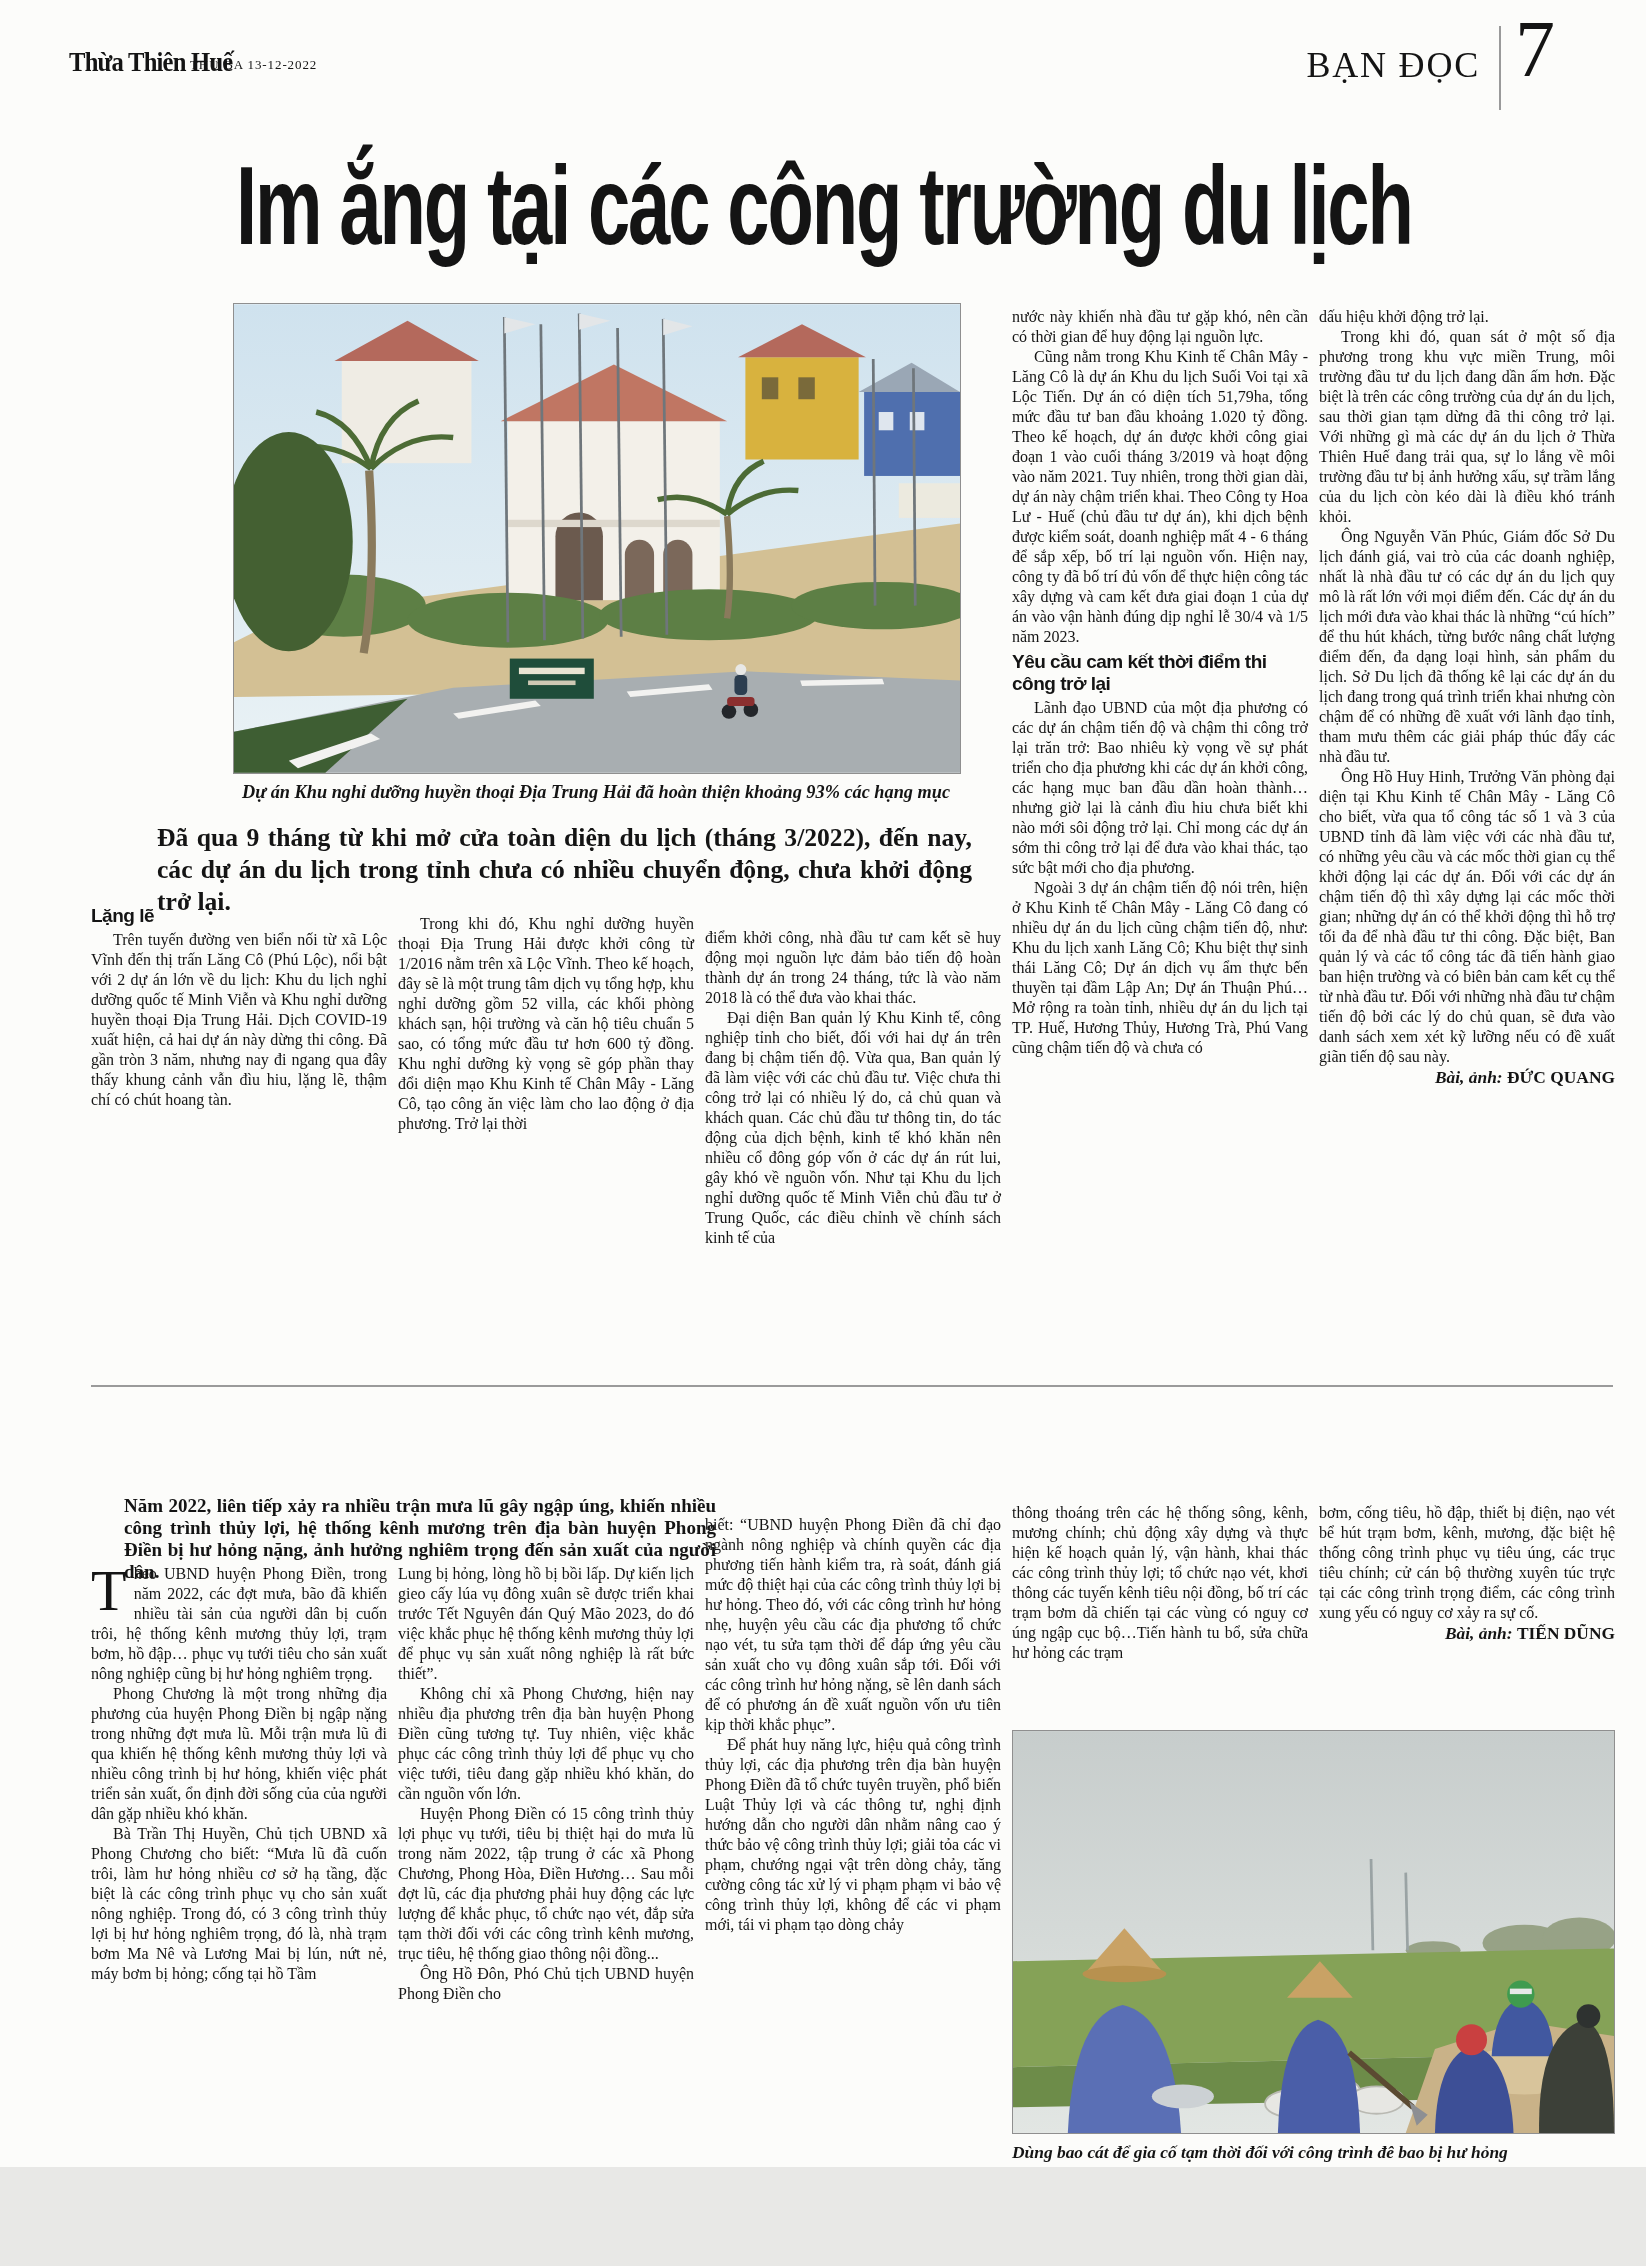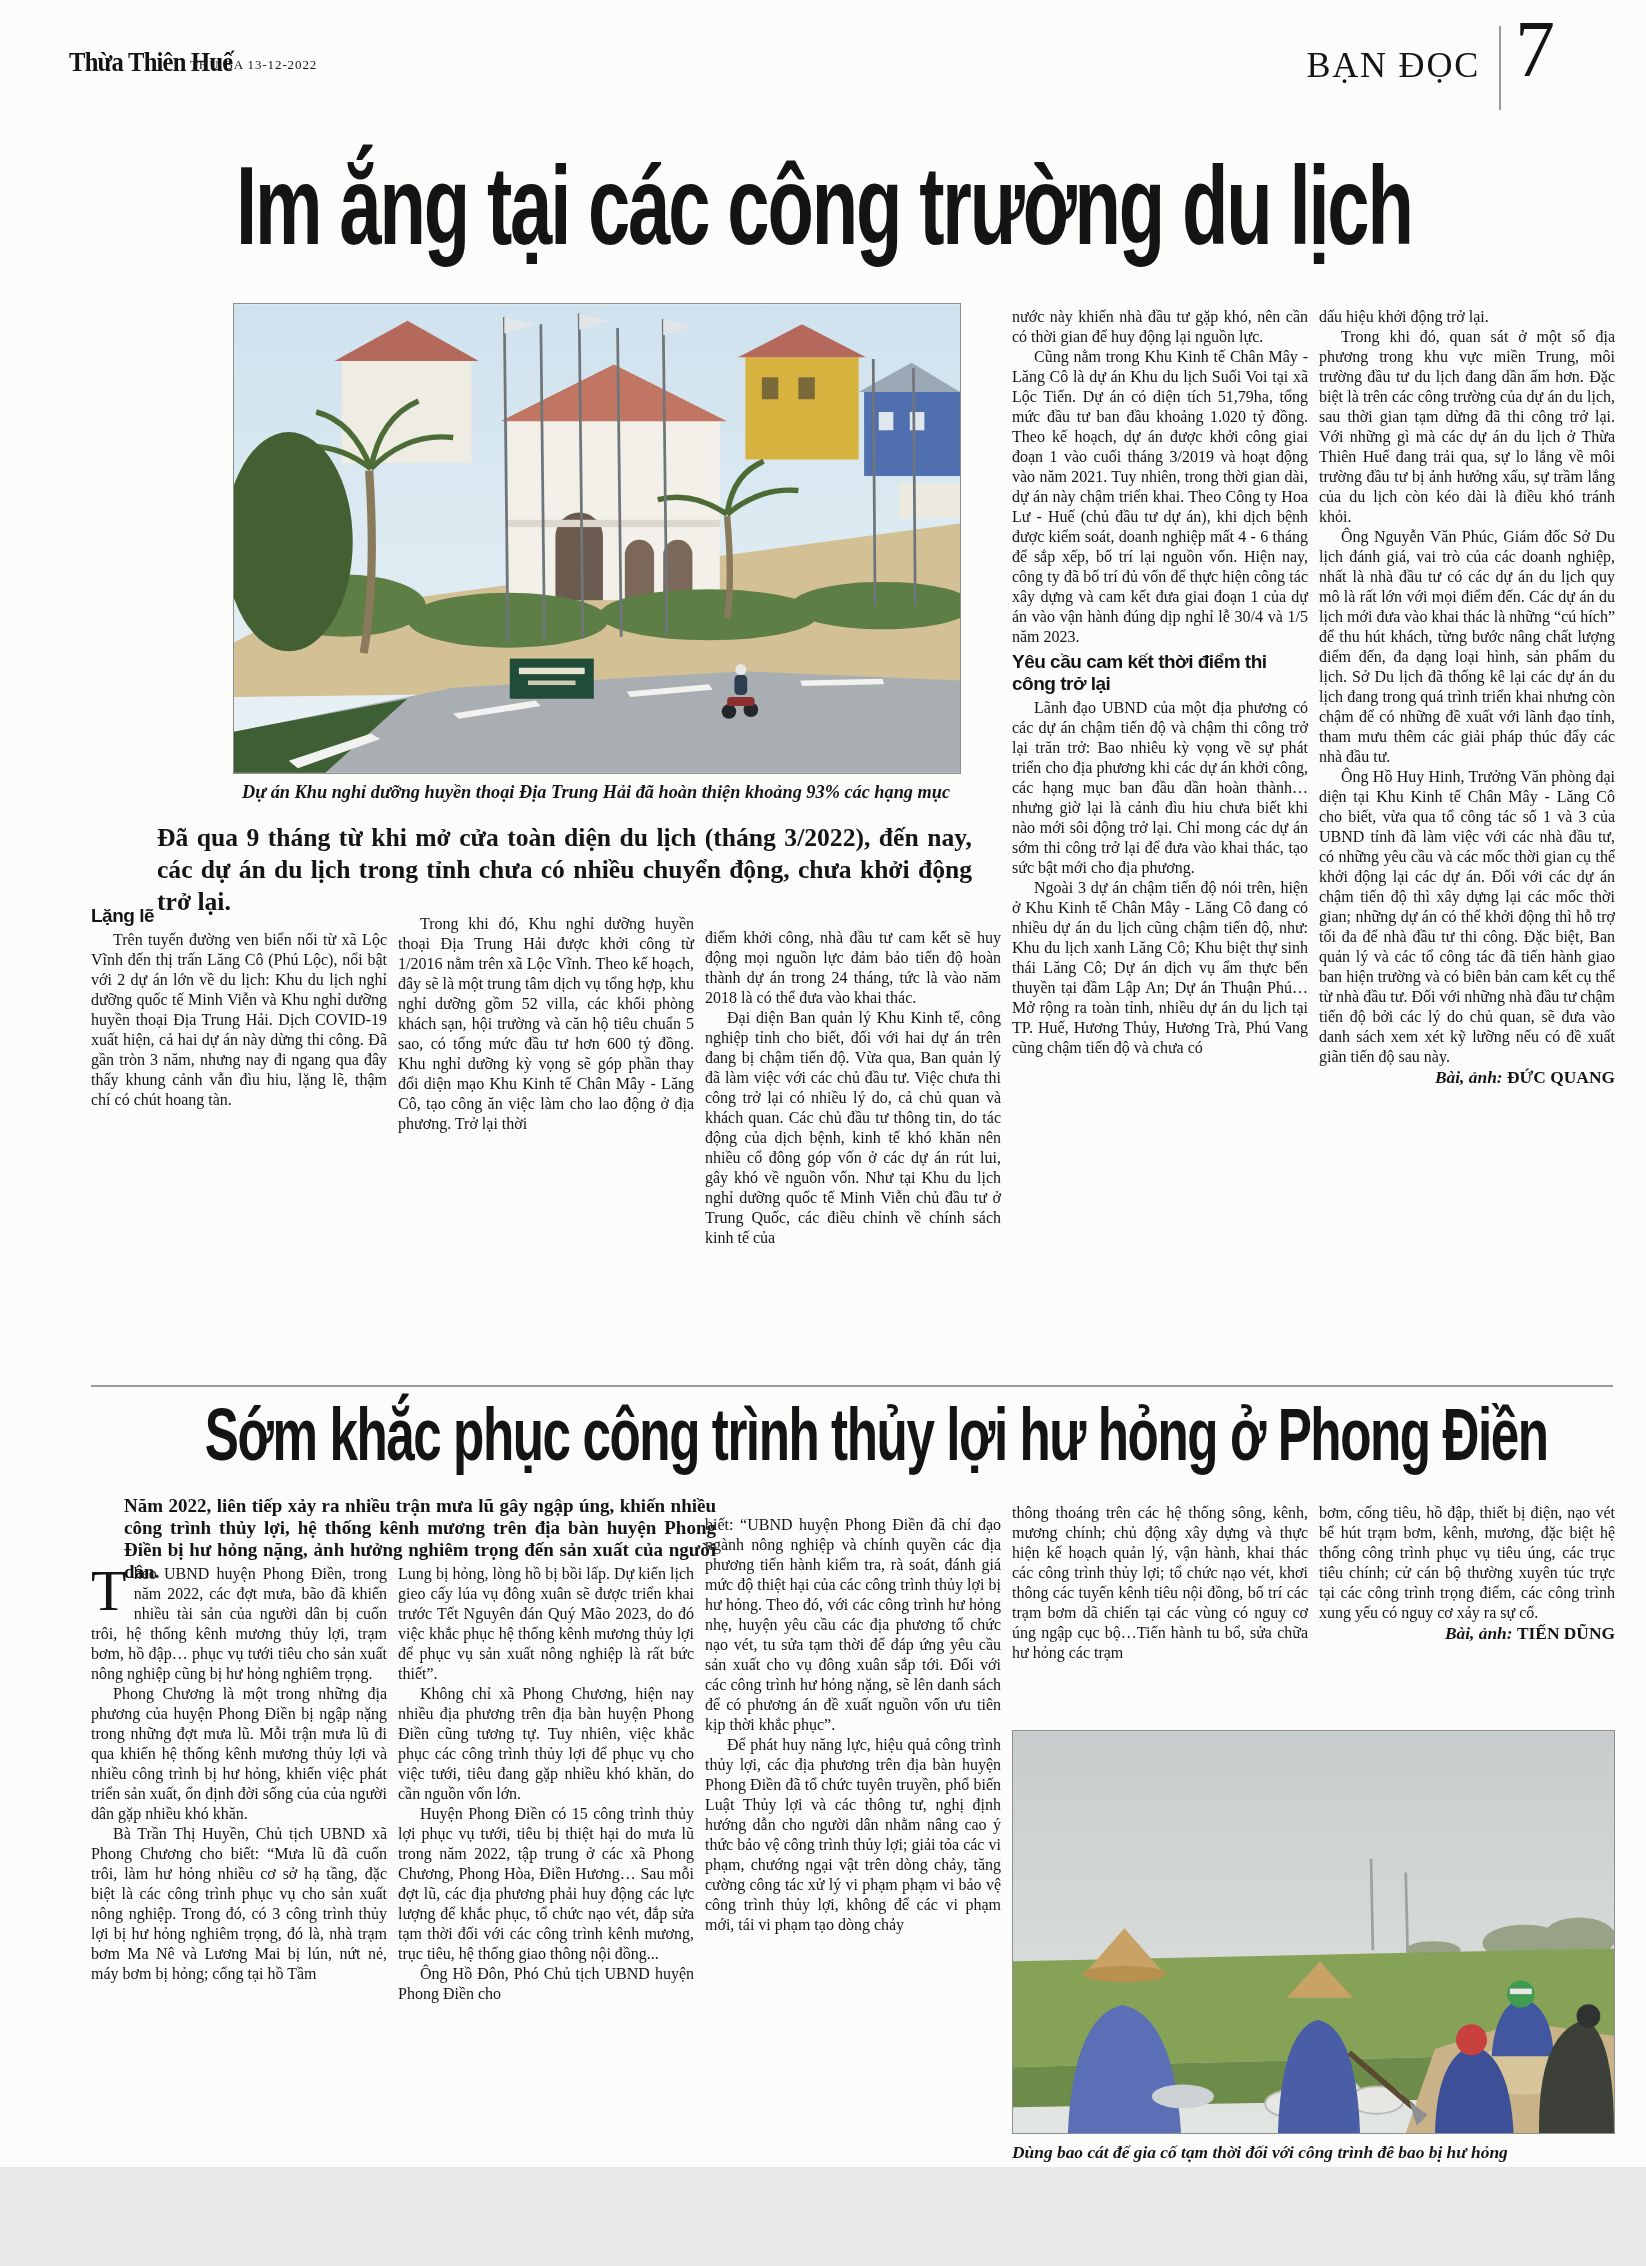--- a/index.html
+++ b/index.html
@@ -190,23 +190,20 @@
     <p>Ông Nguyễn Văn Phúc, Giám đốc Sở Du lịch đánh giá, vai trò của các doanh nghiệp, nhất là nhà đầu tư có các dự án du lịch quy mô là rất lớn với mọi điểm đến. Các dự án du lịch mới đưa vào khai thác là những “cú hích” để thu hút khách, từng bước nâng chất lượng điểm đến, đa dạng loại hình, sản phẩm du lịch. Sở Du lịch đã thống kê lại các dự án du lịch đang trong quá trình triển khai nhưng còn chậm để có những đề xuất với lãnh đạo tỉnh, tham mưu thêm các giải pháp thúc đẩy các nhà đầu tư.</p>
     <p>Ông Hồ Huy Hinh, Trưởng Văn phòng đại diện tại Khu Kinh tế Chân Mây - Lăng Cô cho biết, vừa qua tổ công tác số 1 và 3 của UBND tỉnh đã làm việc với các nhà đầu tư, có những yêu cầu và các mốc thời gian cụ thể khởi động lại các dự án. Đối với các dự án chậm tiến độ thì xây dựng lại các mốc thời gian; những dự án có thể khởi động thì hỗ trợ tối đa để nhà đầu tư thi công. Đặc biệt, Ban quản lý và các tổ công tác đã tiến hành giao ban hiện trường và có biên bản cam kết cụ thể từ nhà đầu tư. Đối với những nhà đầu tư chậm tiến độ bởi các lý do chủ quan, sẽ đưa vào danh sách xem xét kỹ lưỡng nếu có đề xuất giãn tiến độ sau này.</p>
     <p class="byline">
       <span class="lbl">Bài, ảnh:</span>
       <span class="nm">ĐỨC QUANG</span>
     </p>
   </div>
 
   <div class="article-rule"></div>
 
-  <div class="h2-wrap">
-    <span class="h2-main">Sớm khắc phục công trình thủy lợi hư hỏng ở Phong Điền</span>
-  </div>
 
   <div class="lead2">Năm 2022, liên tiếp xảy ra nhiều trận mưa lũ gây ngập úng, khiến nhiều công trình thủy lợi, hệ thống kênh mương trên địa bàn huyện Phong Điền bị hư hỏng nặng, ảnh hưởng nghiêm trọng đến sản xuất của người dân.</div>
 
   <div class="col a2c1">
     <p class="noindent">
       <span class="dropcap">T</span><span>heo UBND huyện Phong Điền, trong năm 2022, các đợt mưa, bão đã khiến nhiều tài sản của người dân bị cuốn trôi, hệ thống kênh mương thủy lợi, trạm bơm, hồ đập… phục vụ tưới tiêu cho sản xuất nông nghiệp cũng bị hư hỏng nghiêm trọng.</span>
     </p>
     <p>Phong Chương là một trong những địa phương của huyện Phong Điền bị ngập nặng trong những đợt mưa lũ. Mỗi trận mưa lũ đi qua khiến hệ thống kênh mương thủy lợi và nhiều công trình bị hư hỏng, khiến việc phát triển sản xuất, ổn định đời sống của của người dân gặp nhiều khó khăn.</p>
     <p>Bà Trần Thị Huyền, Chủ tịch UBND xã Phong Chương cho biết: “Mưa lũ đã cuốn trôi, làm hư hỏng nhiều cơ sở hạ tầng, đặc biệt là các công trình phục vụ cho sản xuất nông nghiệp. Trong đó, có 3 công trình thủy lợi bị hư hỏng nghiêm trọng, đó là, nhà trạm bơm Ma Nê và Lương Mai bị lún, nứt nẻ, máy bơm bị hỏng; cống tại hồ Tầm</p>
   </div>

